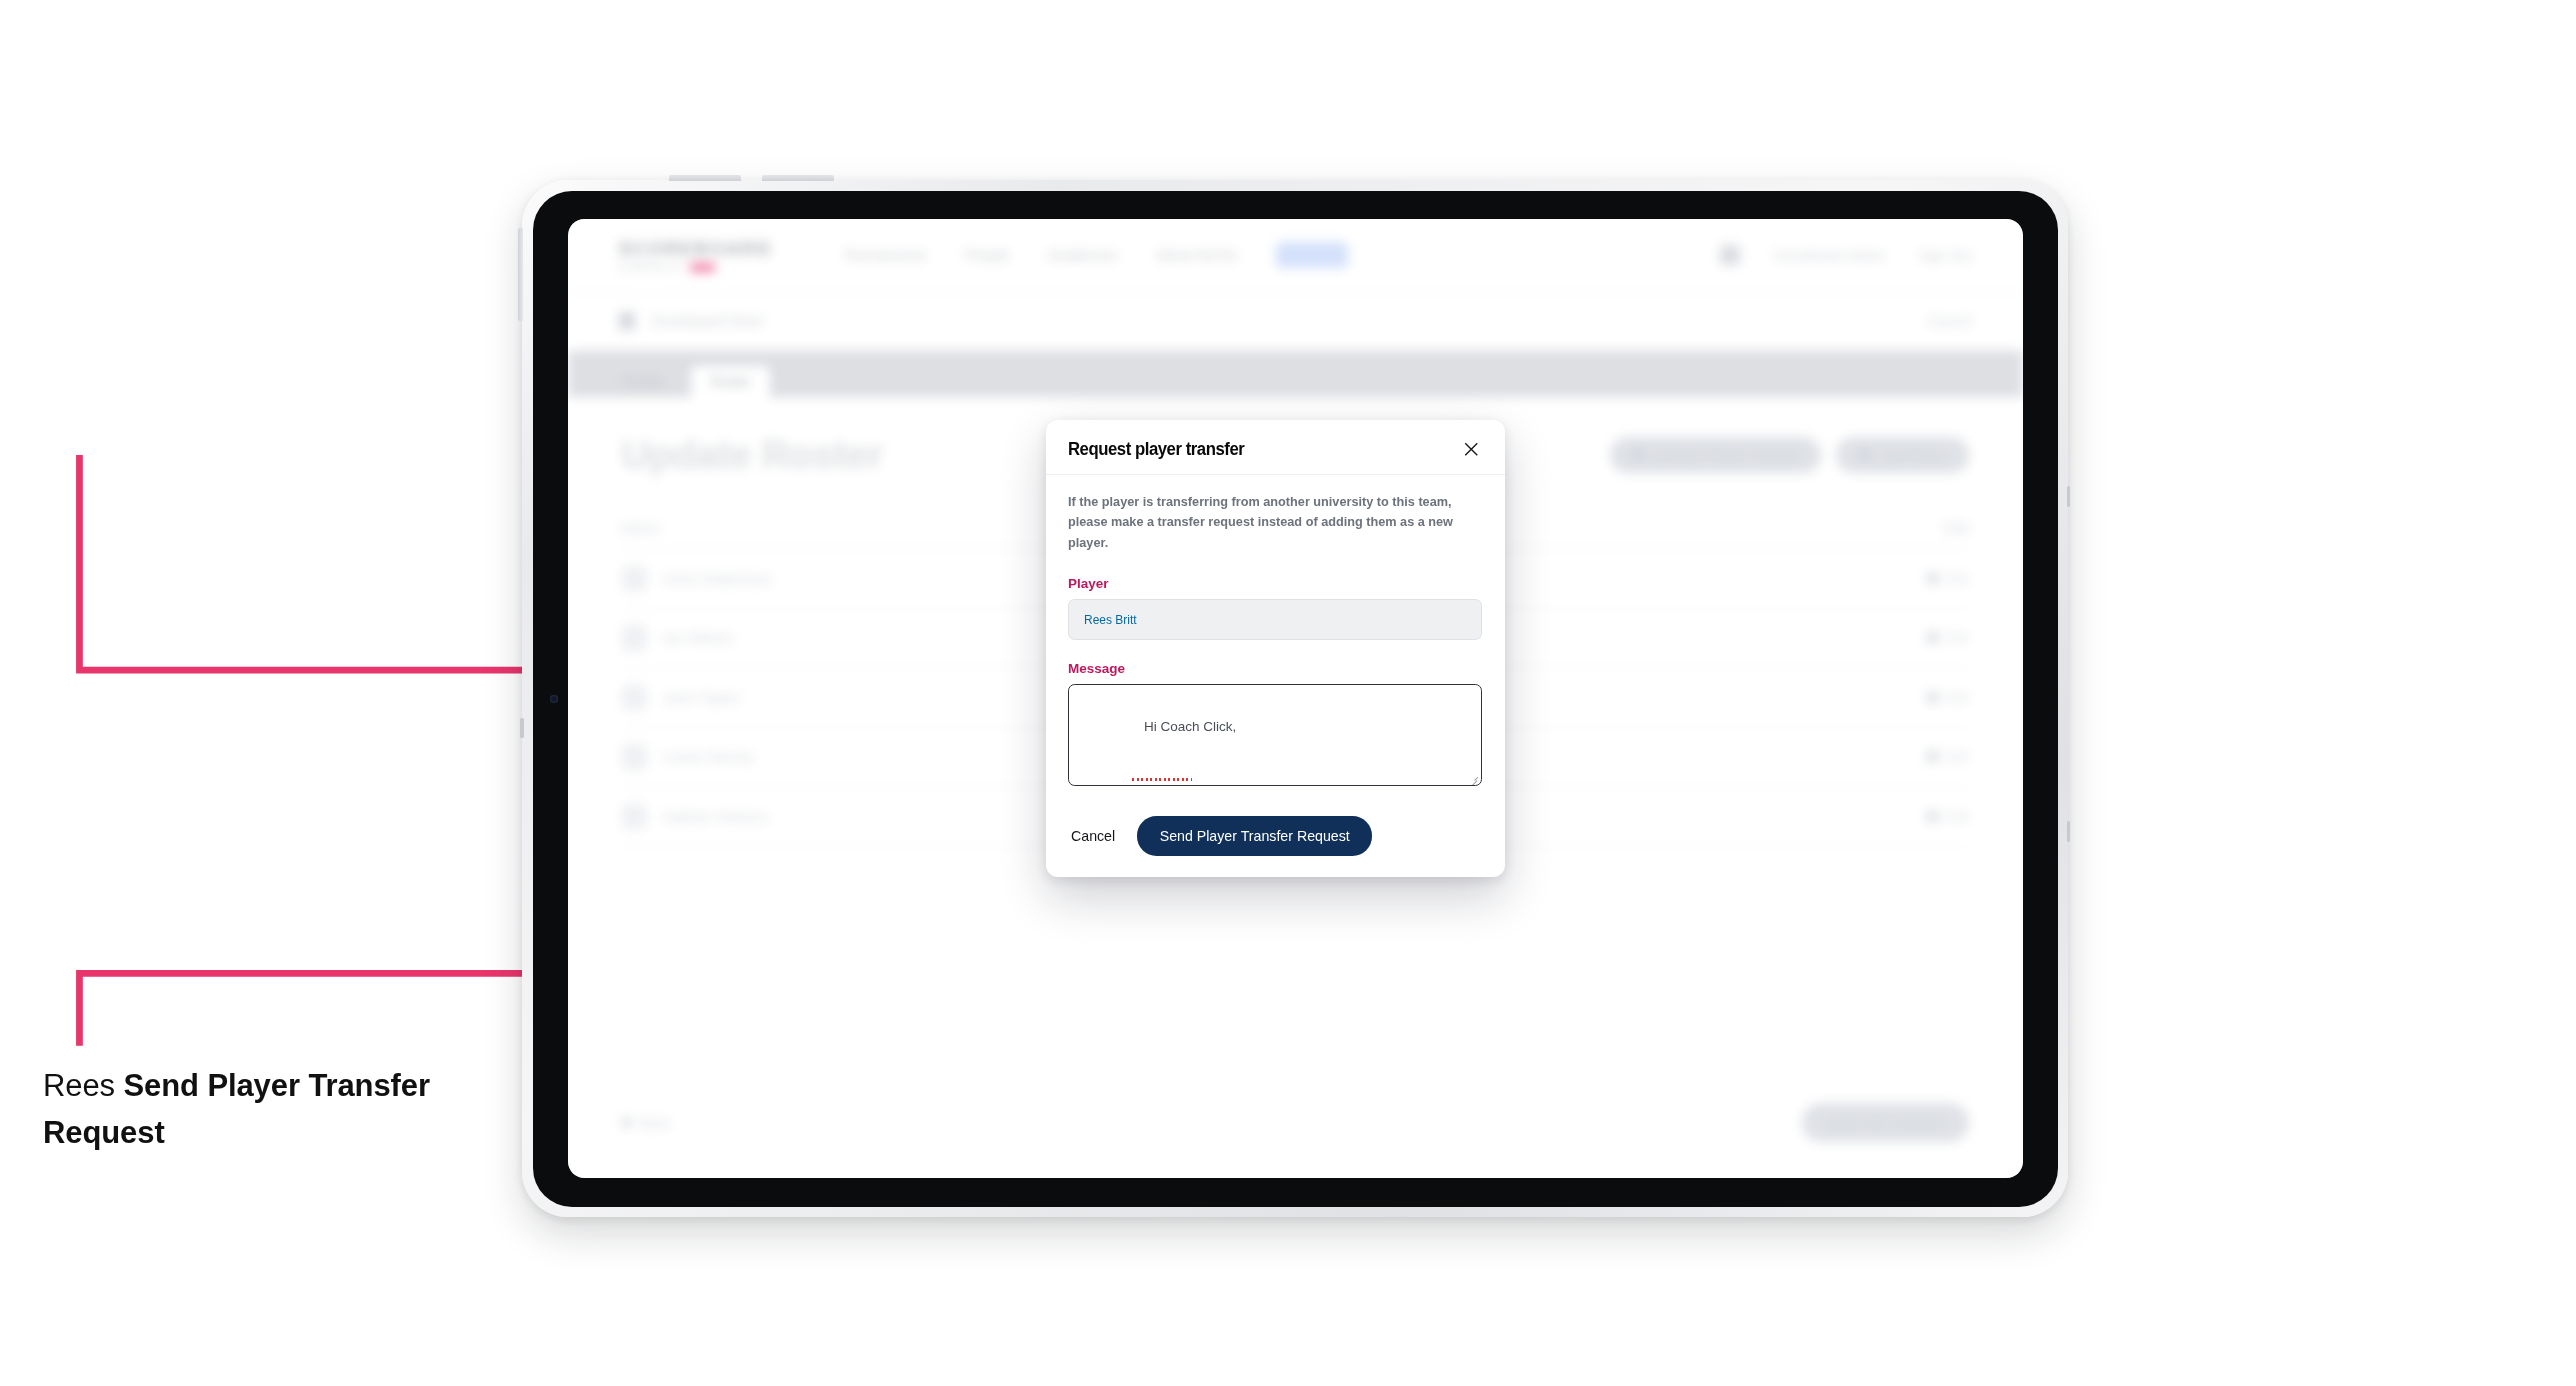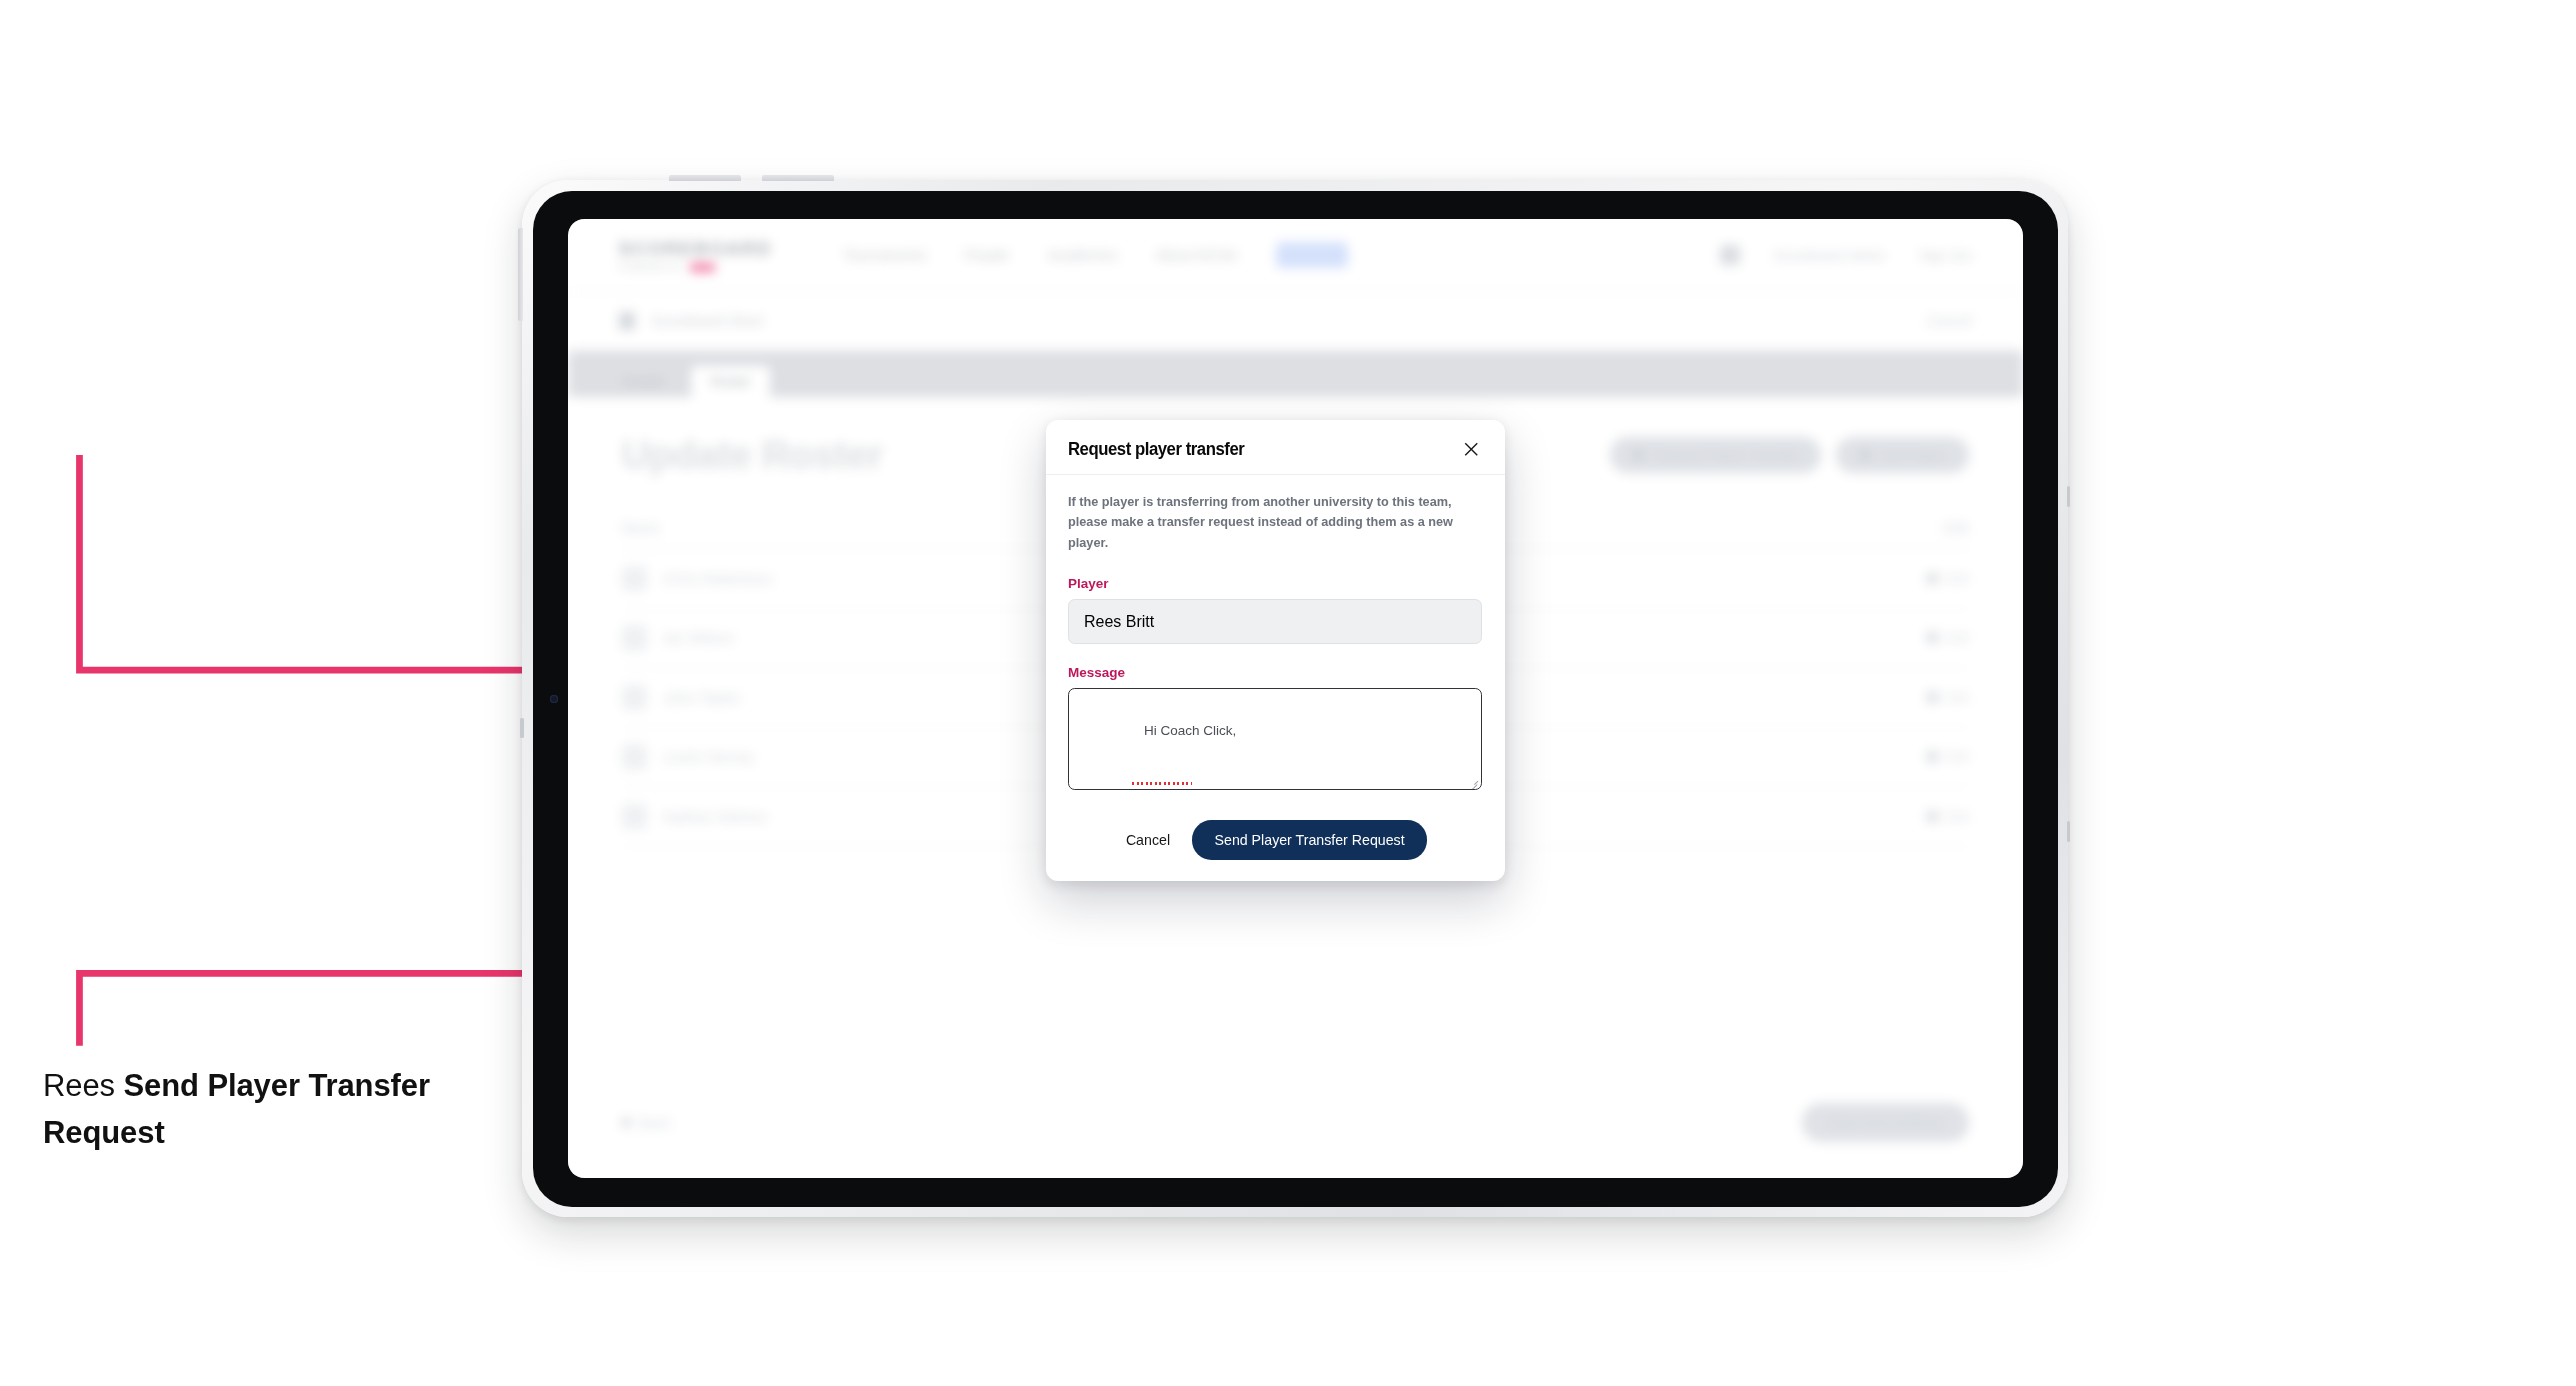--- a/index.html
+++ b/index.html
@@ -366,22 +366,22 @@
     color: #be185d;
     margin-bottom: 8.2px;
   }
   .player-input {
     width: 100%;
     box-sizing: border-box;
     background: #eff0f2;
     border: 0.7px solid #dfe1e5;
     border-radius: 6.7px;
     padding: 12.7px 15px;
-    font-size: 16px;
-    color: #000000;
+    font-size: 12px;
+    color: #0369a1;
     font-family: "Liberation Sans", sans-serif;
   }
   .field-gap { height: 21px; }
   .msg-box {
     width: 100%;
     box-sizing: border-box;
     background: #ffffff;
     border: 0.7px solid #2f3338;
     border-radius: 6.7px;
     padding: 11.2px 15px 9px 15px;
@@ -416,21 +416,21 @@
     background: #9aa0a8;
     transform-origin: right center;
     transform: rotate(-45deg);
   }
   .resize-grip i.g1 { bottom: 2.2px; width: 8.2px; }
   .resize-grip i.g2 { bottom: 5.2px; width: 4.5px; }
 
   .modal-foot {
     display: flex;
     align-items: center;
-    justify-content: center;
+    justify-content: flex-start;
     gap: 19px;
     padding: 18px 22.5px 21px 22.5px;
   }
   .cancel-btn {
     background: none;
     border: none;
     font-size: 14.2px;
     color: #14161a;
     cursor: pointer;
     font-family: "Liberation Sans", sans-serif;

